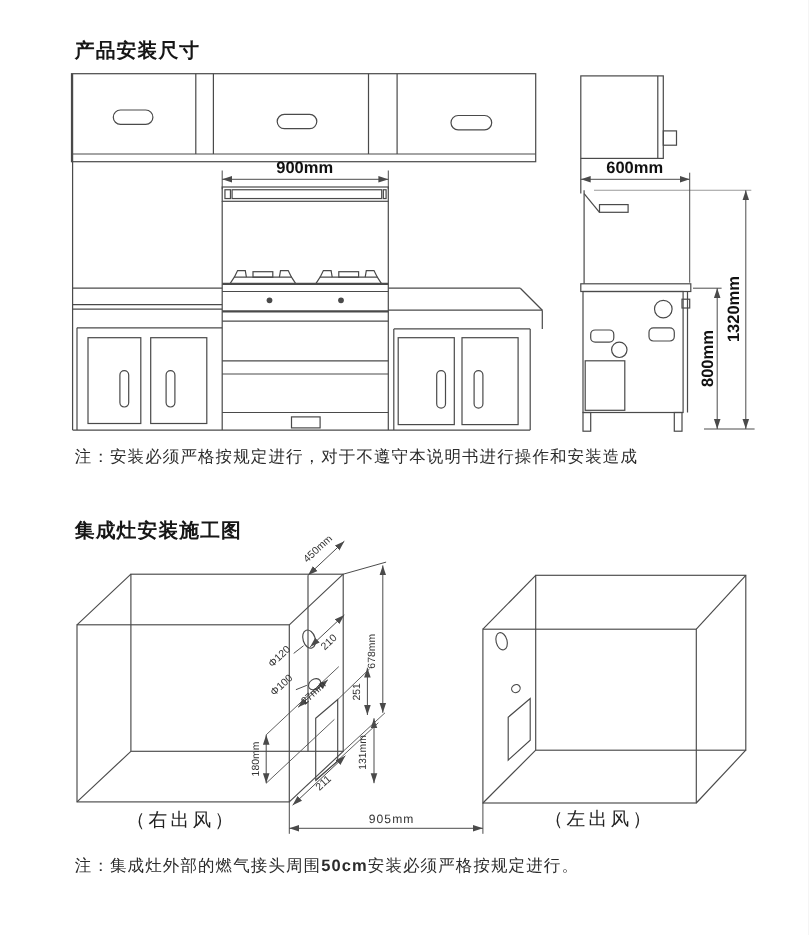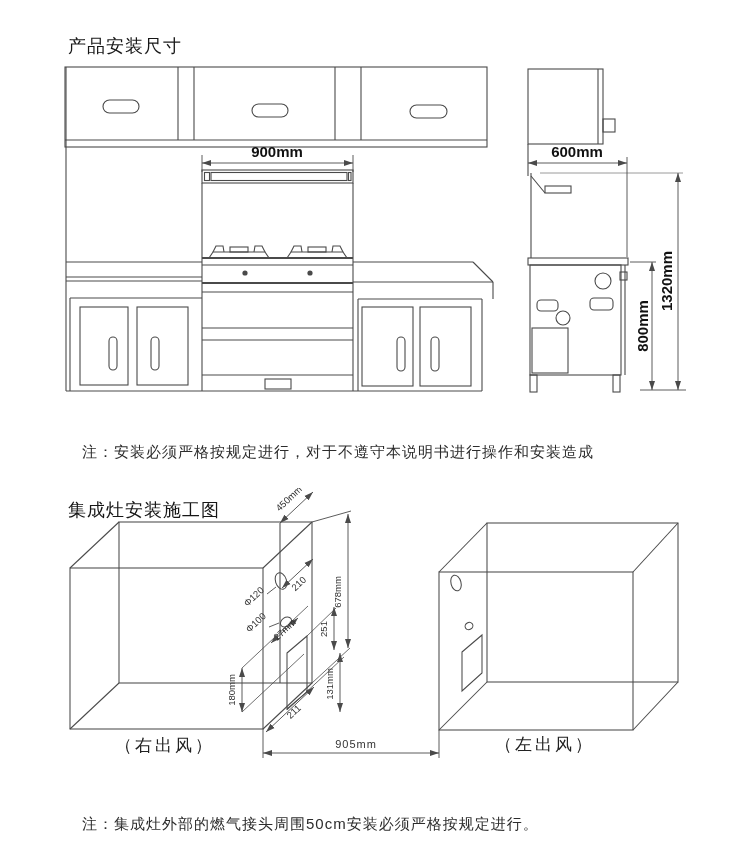--- a/index.html
+++ b/index.html
@@ -4,27 +4,27 @@
 <style>
   html,body{margin:0;padding:0;background:#eee;}
   .page{
     position:relative;width:735px;height:850px;margin:0 auto;
     background:#fff;overflow:hidden;
     font-family:"Liberation Sans","DejaVu Sans",sans-serif;
     border-bottom:3px solid #dcdcdc;
   }
   .heading{
     position:absolute;left:68px;
-    font-size:18px;font-weight:normal;color:#161616;letter-spacing:1px;
+    font-size:18px;font-weight:bold;color:#161616;letter-spacing:1px;
   }
   .note{
-    position:absolute;left:82px;width:625px;
-    font-size:15px;color:#2c2c2c;line-height:32px;letter-spacing:1px;margin-top:36px;
+    position:absolute;left:68px;width:625px;
+    font-size:15px;color:#2c2c2c;line-height:32px;letter-spacing:1px;
   }
-  .note .hl{font-weight:400;}
+  .note .hl{font-weight:700;}
   svg{position:absolute;left:0;display:block;}
   svg text{fill:#2c2c2c;stroke:none;}
   .dim-big{font-size:15px;font-weight:bold;fill:#111;}
   .dim-sm{font-size:9.5px;fill:#333;}
   .dim-md{font-size:11px;fill:#333;letter-spacing:1px;}
   .cjk-label{font-size:17px;fill:#222;letter-spacing:3px;}
 </style>
 </head>
 <body>
 
@@ -164,21 +164,21 @@
       <line x1="678" y1="173" x2="678" y2="390" marker-start="url(#arr)" marker-end="url(#arr)"></line>
       <text class="dim-big" transform="translate(672,281) rotate(-90)" text-anchor="middle">1320mm</text>
       <line x1="640" y1="390" x2="686" y2="390"></line>
     </g>
   </svg>
 
   <div class="note" style="top:400px;">
     <span style="display:block">注：安装必须严格按规定进行，对于不遵守本说明书进行操作和安装造成</span>
   </div>
 
-  <div class="heading" style="top:470px;margin-top:28px;">集成灶安装施工图</div>
+  <div class="heading" style="top:470px;">集成灶安装施工图</div>
 
   <svg style="top:488px;" width="735" height="276" viewBox="0 488 735 276">
     <defs>
       <marker id="arr2" markerUnits="userSpaceOnUse" markerWidth="9" markerHeight="7" refX="9" refY="3.5" orient="auto-start-reverse">
         <path d="M0,0.5 L9,3.5 L0,6.5 Z" fill="#4a4a4a"></path>
       </marker>
     </defs>
 
     <g stroke="#4a4a4a" fill="none" stroke-width="1.05">
       <rect x="119" y="522" width="193" height="161"></rect>

